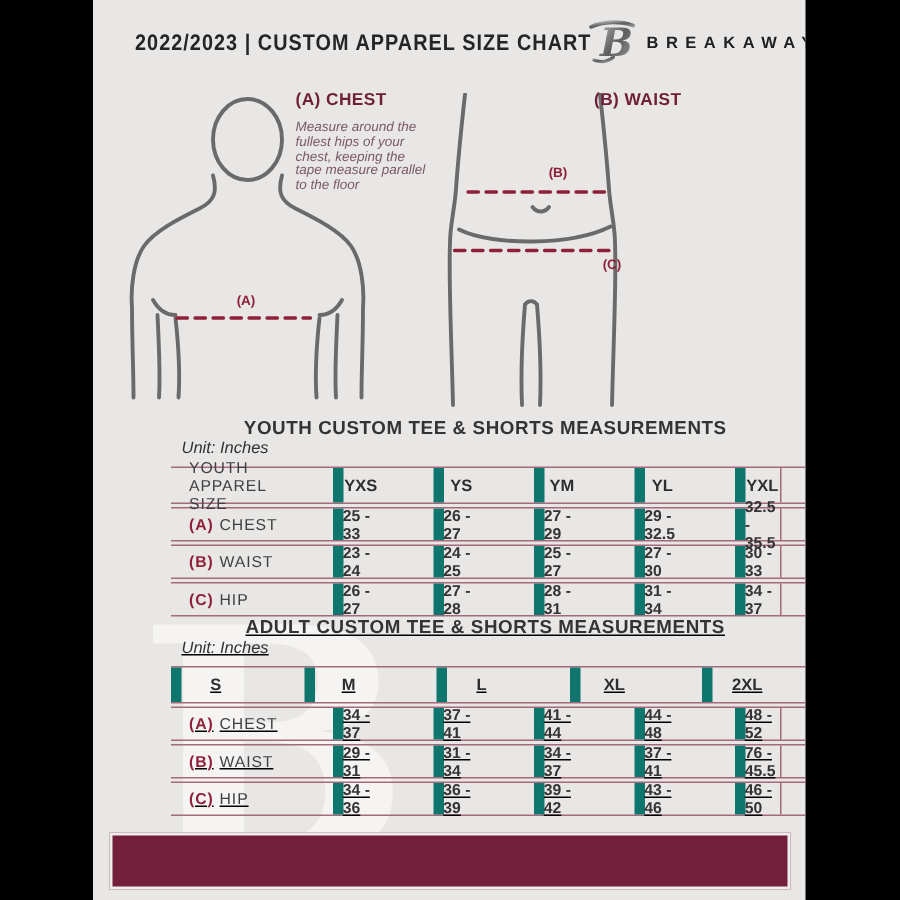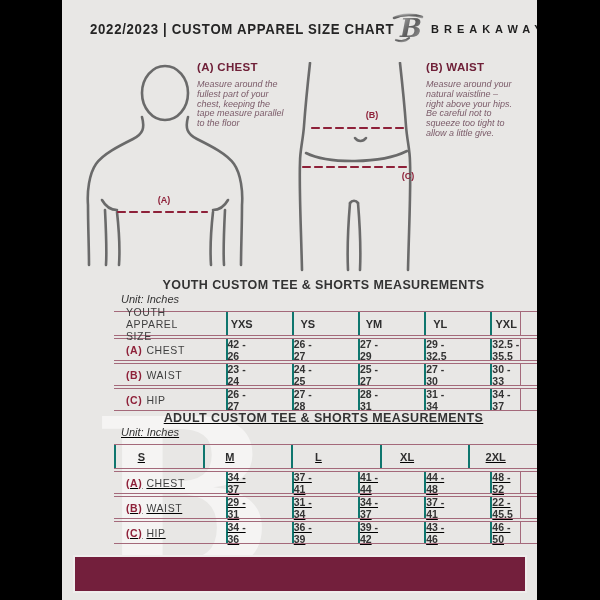--- a/index.html
+++ b/index.html
@@ -34,21 +34,21 @@
   
   .tablewrap{position:absolute;left:0;width:475px;z-index:1;padding-left:24px;}
   .tbl-title{text-align:center;font-size:12.5px;font-weight:700;letter-spacing:0.4px;color:#333;}
   .tbl-unit{text-align:left;font-size:11px;font-style:italic;color:#333;margin-top:1px;margin-left:35px;}
   .tbl{margin:6px 0 0 28px;width:443px;}
   .trow{display:flex;align-items:flex-end;width:443px;border-top:1px solid #a4697a;
         border-bottom:1px solid #a4697a;margin-bottom:2px;background:transparent;gap:36px;}
   .cell{display:flex;align-items:center;box-sizing:border-box;}
   .cell.label{width:135px;padding-left:12px;font-size:10.5px;color:#3f3f3f;letter-spacing:0.6px;height:21px;}
   .thead .cell.label{height:23px;}
-  .cell.val{width:56.6px;justify-content:center;border-left:2px solid #0f766e;
+  .cell.val{width:56.6px;justify-content:center;border-left:7px solid #0f766e;
             font-size:10.5px;font-weight:600;color:#333;height:21px;}
   .thead .cell.val{font-weight:700;font-size:11px;color:#2e2e2e;height:23px;}
   .cell.val:nth-child(6){border-right:1px solid #a4697a;}
   .tail{flex:1;}
   .pre{color:#8e2139;font-weight:700;margin-right:4px;}
 
   
   .footerbar{position:absolute;left:11px;top:555px;width:454px;height:38px;box-sizing:border-box;
              background:#731f3c;border:2px solid #efedec;z-index:3;}
 </style>
@@ -106,33 +106,27 @@
         <path class="dash" d="M 10 105 L 114 105"></path>
       </svg>
 
       <span class="marker" style="left:85px;top:195px;">(A)</span>
       <span class="marker" style="left:293px;top:110px;">(B)</span>
       <span class="marker" style="left:329px;top:171px;">(C)</span>
 
       <div class="gtext" style="left:135px;top:61px;width:115px;">
         <p class="ghead">(A) CHEST</p>
         <p class="gbody">Measure around the
-fullest part of your
+fullest hips of your
 chest, keeping the
 tape measure parallel
 to the floor</p>
       </div>
-      <div class="gtext" style="left:364px;top:61px;width:118px;">
+      <div class="gtext" style="left:334px;top:61px;width:118px;">
         <p class="ghead">(B) WAIST</p>
-        <p class="gbody">Measure around your
-natural waistline –
-right above your hips.
-Be careful not to
-squeeze too tight to
-allow a little give.</p>
       </div>
     </section>
 
     <section class="tablewrap" style="top:278px;">
       <div class="tbl-title">YOUTH CUSTOM TEE &amp; SHORTS MEASUREMENTS</div>
       <div class="tbl-unit">Unit: Inches</div>
       <div class="tbl">
           <div class="trow thead">
             <div class="cell label">YOUTH APPAREL SIZE</div>
             <div class="cell val">YXS</div>
@@ -140,21 +134,21 @@
             <div class="cell val">YM</div>
             <div class="cell val">YL</div>
             <div class="cell val">YXL</div>
             <div class="tail"></div>
           </div>
           <div class="trow">
             <div class="cell label">
               <div class="pre">(A)</div>
               <div class="lab">CHEST</div>
             </div>
-            <div class="cell val">42 - 26</div>
+            <div class="cell val">25 - 33</div>
             <div class="cell val">26 - 27</div>
             <div class="cell val">27 - 29</div>
             <div class="cell val">29 - 32.5</div>
             <div class="cell val">32.5 - 35.5</div>
             <div class="tail"></div>
           </div>
           <div class="trow">
             <div class="cell label">
               <div class="pre">(B)</div>
               <div class="lab">WAIST</div>
@@ -207,21 +201,21 @@
           </div>
           <div class="trow">
             <div class="cell label">
               <div class="pre">(B)</div>
               <div class="lab">WAIST</div>
             </div>
             <div class="cell val">29 - 31</div>
             <div class="cell val">31 - 34</div>
             <div class="cell val">34 - 37</div>
             <div class="cell val">37 - 41</div>
-            <div class="cell val">22 - 45.5</div>
+            <div class="cell val">76 - 45.5</div>
             <div class="tail"></div>
           </div>
           <div class="trow">
             <div class="cell label">
               <div class="pre">(C)</div>
               <div class="lab">HIP</div>
             </div>
             <div class="cell val">34 - 36</div>
             <div class="cell val">36 - 39</div>
             <div class="cell val">39 - 42</div>

